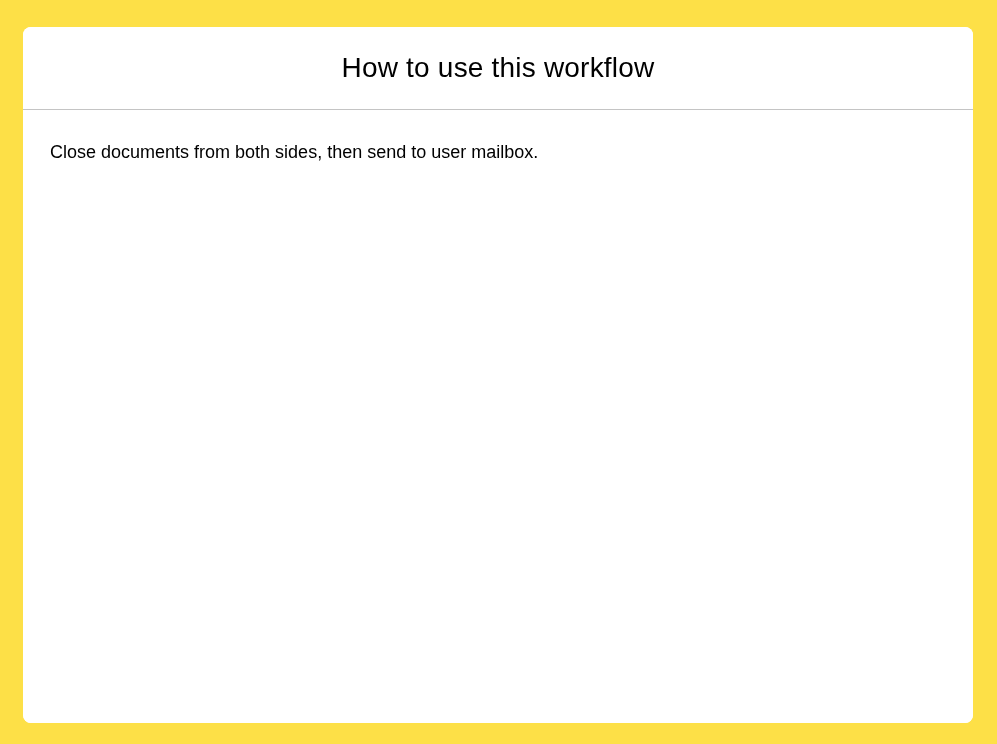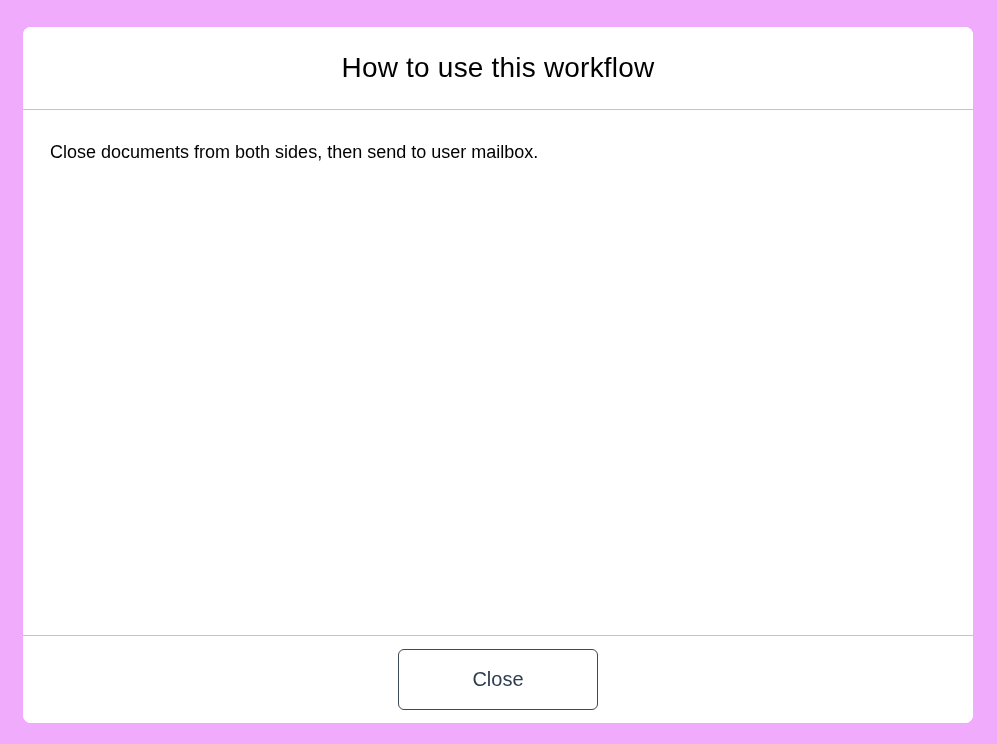--- a/index.html
+++ b/index.html
@@ -9,21 +9,21 @@
     height: 744px;
     font-family: "Liberation Sans", sans-serif;
     overflow: hidden;
   }
 
   .backdrop {
     position: absolute;
     left: 0; top: 0;
     width: 997px;
     height: 744px;
-    background: #f0abfc;
+    background: #fde047;
   }
 
   .modal {
     position: absolute;
     left: 23px;
     top: 27px;
     width: 950px;
     height: 696px;
     background: #ffffff;
     border-radius: 8px;
@@ -93,18 +93,15 @@
   <div class="modal" role="dialog">
 
     <div class="modal-header">
       <div class="modal-title">How to use this workflow</div>
     </div>
 
     <div class="modal-body">
       <div class="body-text">Close documents from both sides, then send to user mailbox.</div>
     </div>
 
-    <div class="modal-footer">
-      <button class="close-button">Close</button>
-    </div>
 
   </div>
 </div>
 
 </body></html>

